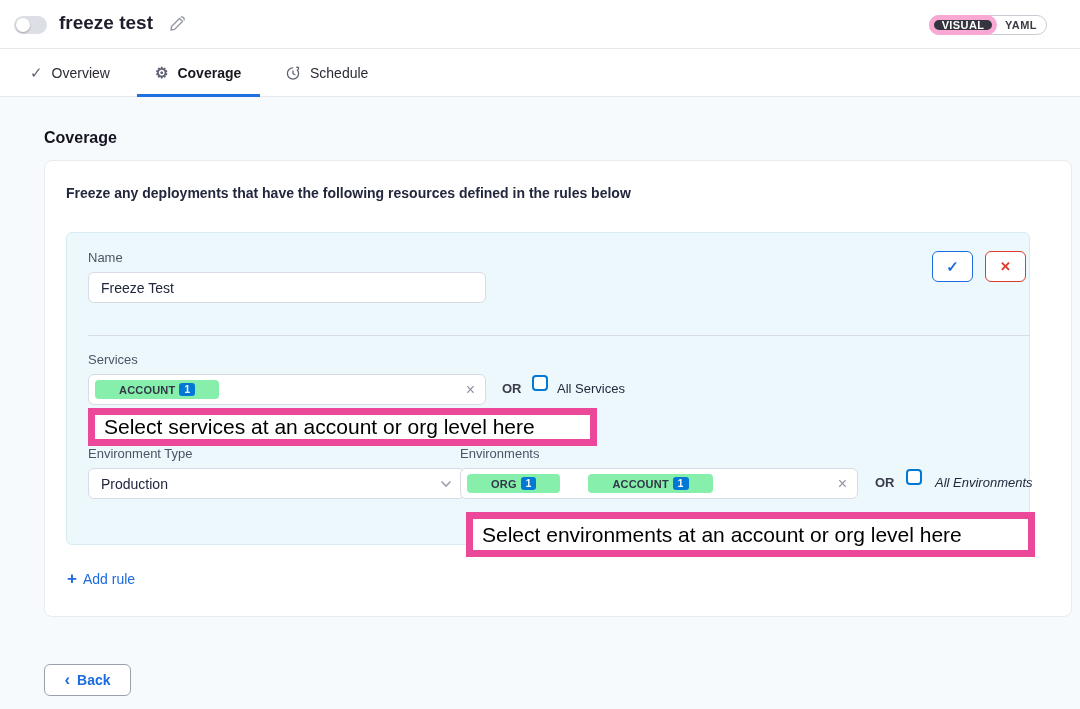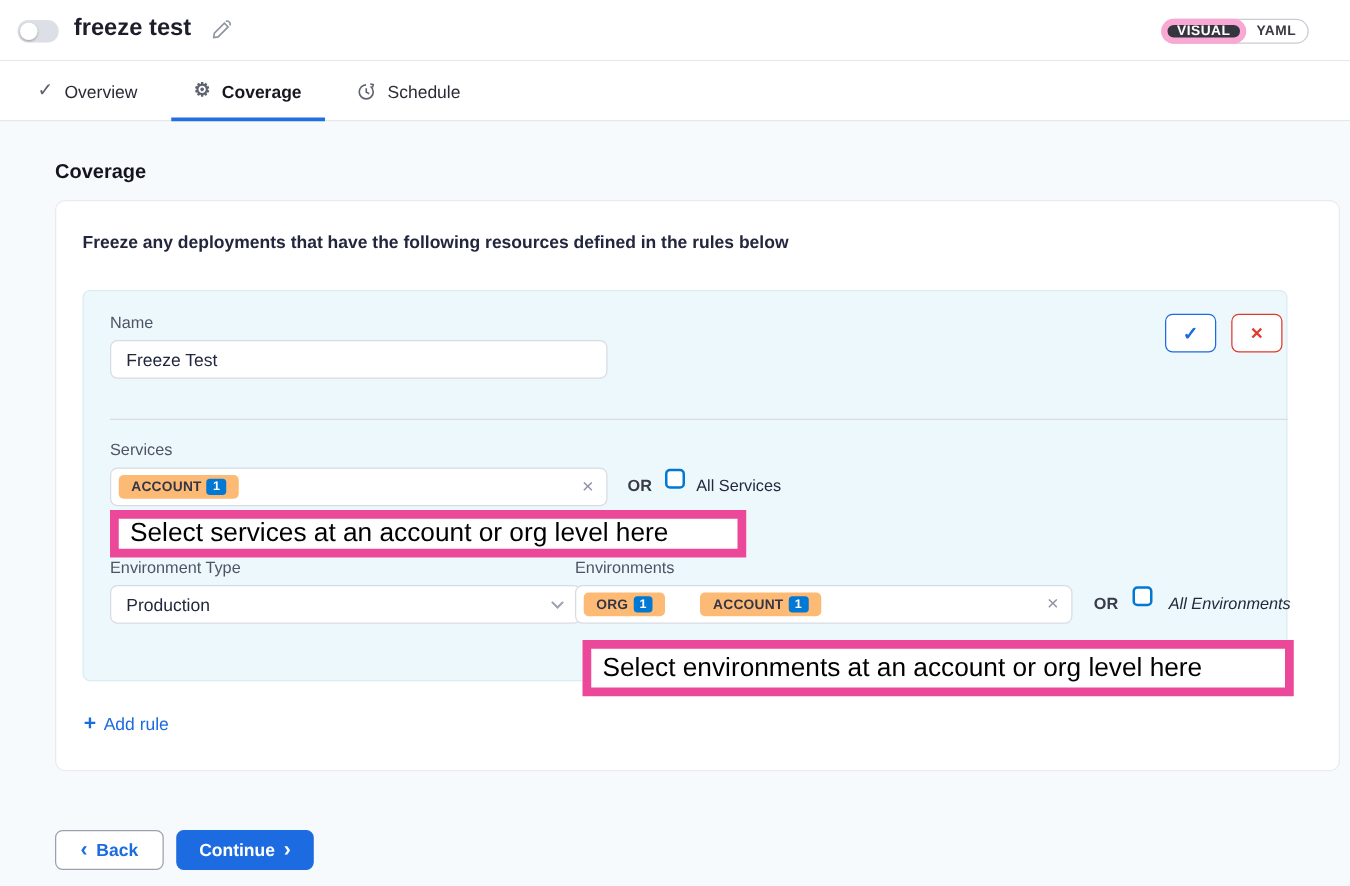--- a/index.html
+++ b/index.html
@@ -44,21 +44,21 @@
                 padding:0 12px; font-family:"Liberation Sans", sans-serif; outline:none; }
 
   .icon-btn { position:absolute; width:41px; height:31px; background:#fff; border-radius:6px; display:flex; align-items:center; justify-content:center;
               font-size:15px; font-weight:bold; cursor:pointer; }
   .confirm { border:1.5px solid #1c6be0; color:#1c6be0; }
   .cancel  { border:1.5px solid #df3a2c; color:#df3a2c; font-size:13px; }
 
   .divider { position:absolute; left:88px; top:335px; width:942px; height:1px; background:#d9dce2; }
 
   .tagfield { position:absolute; height:31px; background:#fff; border:1px solid #d8dbe3; border-radius:6px; display:flex; align-items:center; padding:0 10px 0 6px; }
-  .tag { display:inline-flex; align-items:center; background:#fdba74; border-radius:4px; padding:3px 10px; font-size:11px; font-weight:bold;
+  .tag { display:inline-flex; align-items:center; background:#86efac; border-radius:4px; padding:3px 24px; font-size:11px; font-weight:bold;
          color:#333646; letter-spacing:.2px; margin-right:6px; cursor:pointer; }
   .tag .count { margin-left:4px; background:#0278d5; color:#fff; border-radius:3px; padding:1px 5px; font-size:10px; font-weight:bold; }
   .clear-x { margin-left:auto; color:#8e92a4; font-size:16px; line-height:1; cursor:pointer; }
 
   .or-label { position:absolute; font-size:13px; font-weight:bold; color:#3a3b49; }
   .checkbox { position:absolute; width:16px; height:16px; border:2px solid #0278d5; border-radius:4px; background:#fff; cursor:pointer; }
   .chk-label { position:absolute; font-size:13px; color:#23283c; }
 
   .select { position:absolute; height:31px; background:#fff; border:1px solid #d8dbe3; border-radius:6px; display:flex; align-items:center;
             padding:0 12px; font-size:14px; color:#22273d; cursor:pointer; }
@@ -181,18 +181,14 @@
 
   <div class="add-rule">
     <span class="plus">+</span>
     <span>Add rule</span>
   </div>
 
   <div class="btn btn-back">
     <span class="chev-glyph">‹</span>
     <span>Back</span>
   </div>
-  <div class="btn btn-continue">
-    <span>Continue</span>
-    <span class="chev-glyph">›</span>
-  </div>
 
 </div>
 
 </body></html>

